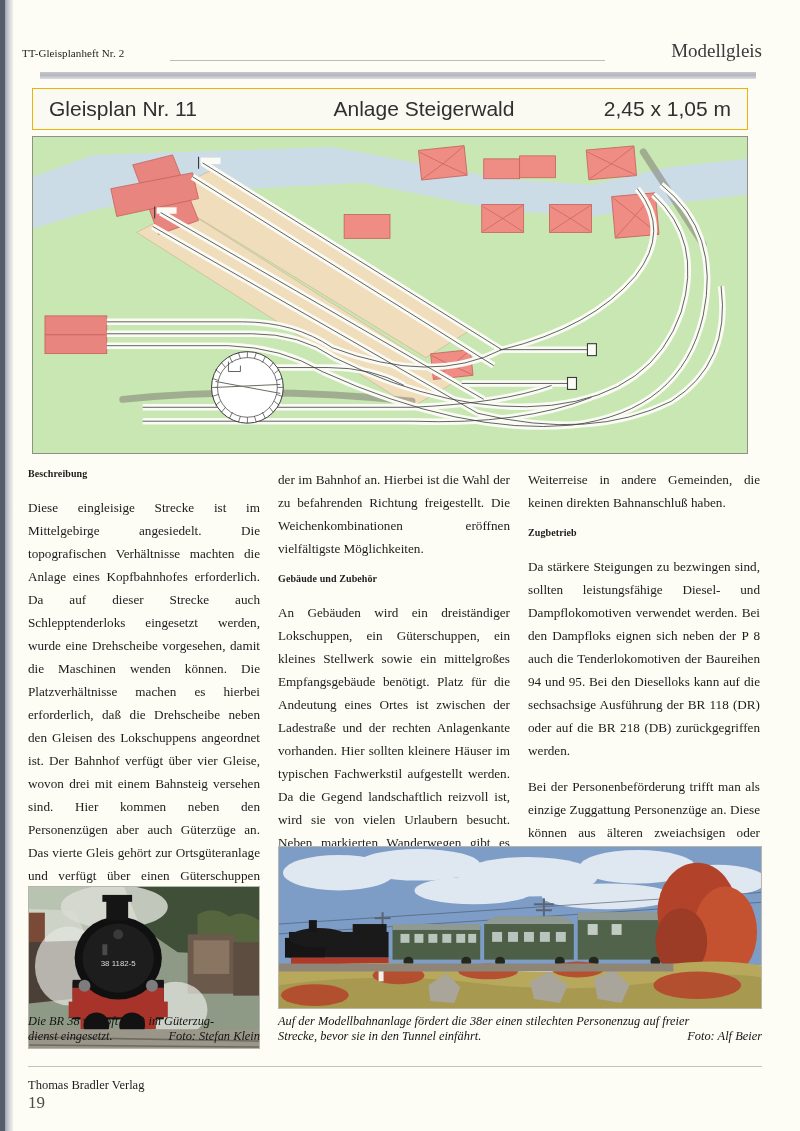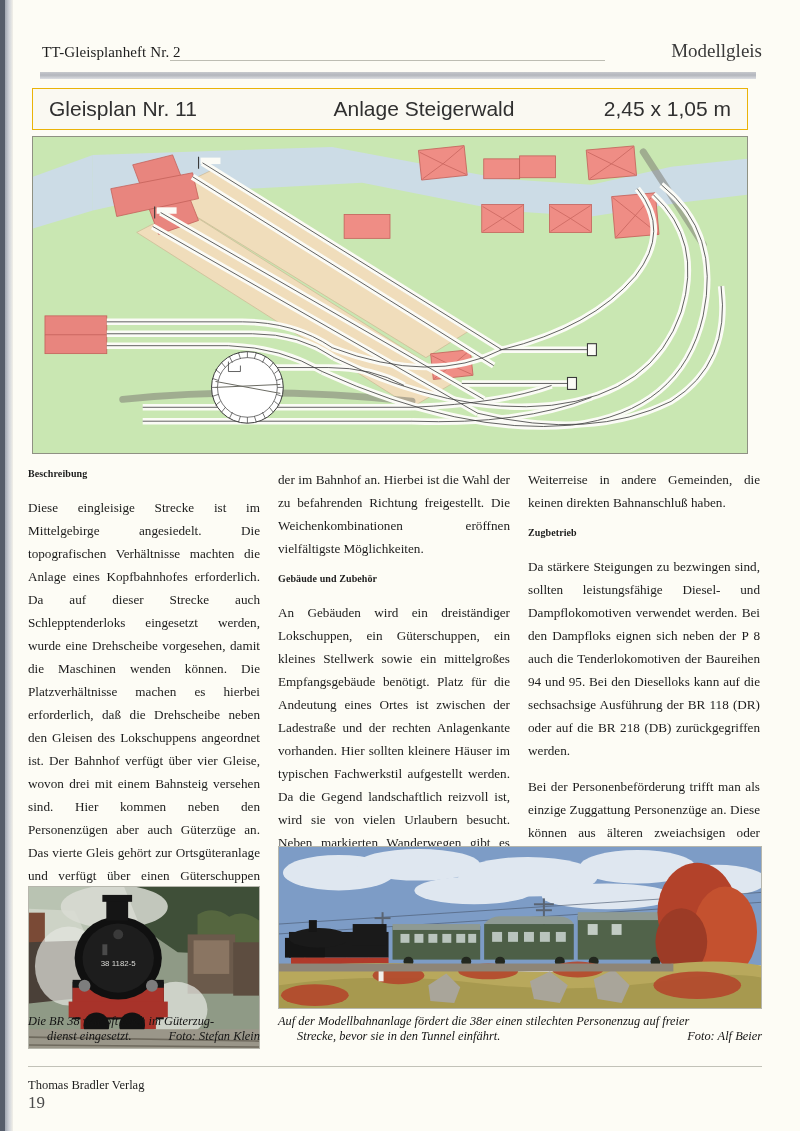--- a/index.html
+++ b/index.html
@@ -39,24 +39,23 @@
   
   .runhead {
     position: absolute;
     left: 0; top: 40px;
     width: 740px; height: 26px;
     display: flex;
     align-items: baseline;
     justify-content: space-between;
   }
   .runhead-left {
-    font-size: 15px;
+    font-size: 11px;
     letter-spacing: .1px;
     white-space: nowrap;
-    margin-left: 20px;
   }
   .runhead-right {
     font-size: 19px;
     color: #3a3a3a;
     white-space: nowrap;
   }
   .runhead-rule {
     position: absolute;
     left: 148px; top: 60px;
     width: 435px; height: 1px;
@@ -138,21 +137,21 @@
   
   .caption {
     position: absolute;
     font-style: italic;
     font-size: 12.4px;
     line-height: 15.4px;
     color: #141414;
   }
   #caption-left  { left: 6px;   top: 1014px; width: 232px; }
   #caption-right { left: 256px; top: 1014px; width: 484px; }
-  .cap-row { display: flex; justify-content: space-between; align-items: baseline; margin-left: 19px; }
+  .cap-row { display: flex; justify-content: space-between; align-items: baseline; }
   .cap-row .cap-text  { white-space: pre; }
   .cap-row .cap-credit{ white-space: pre; }
   .cap-justify { text-align: justify; }
 
   
   .foot-rule {
     position: absolute;
     left: 6px; top: 1066px;
     width: 734px; height: 1px;
     background: #c2c2b8;

